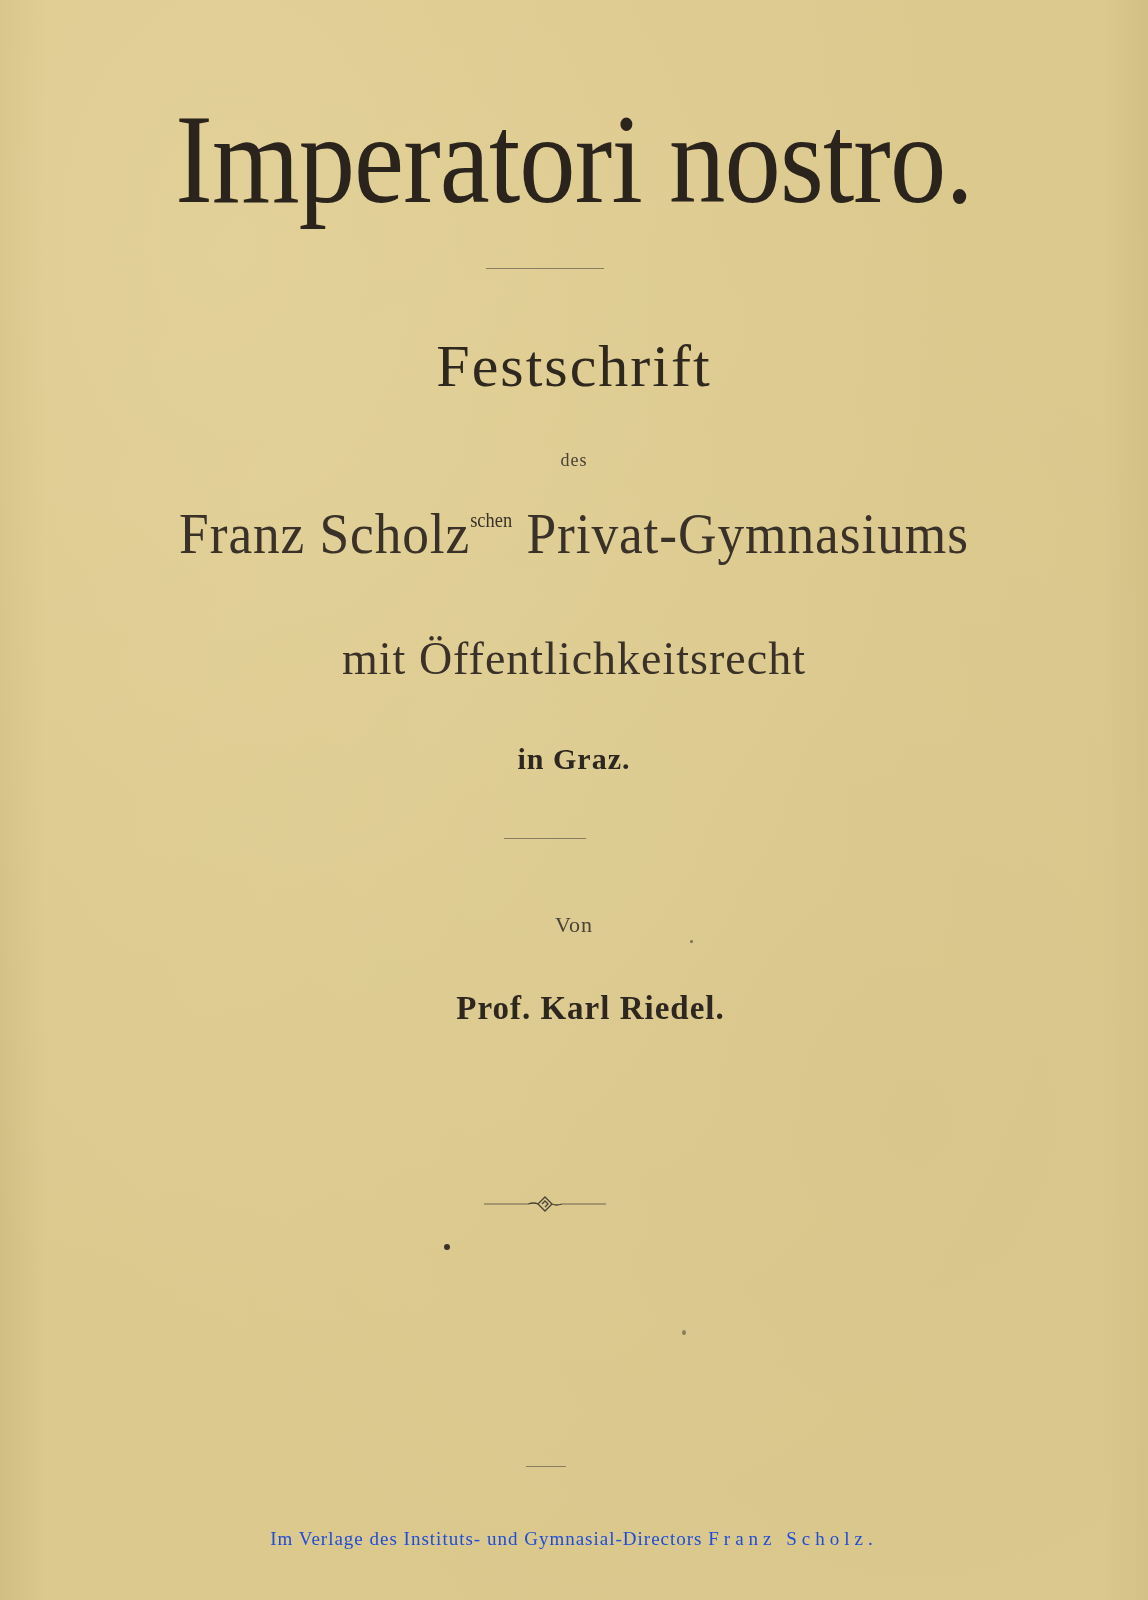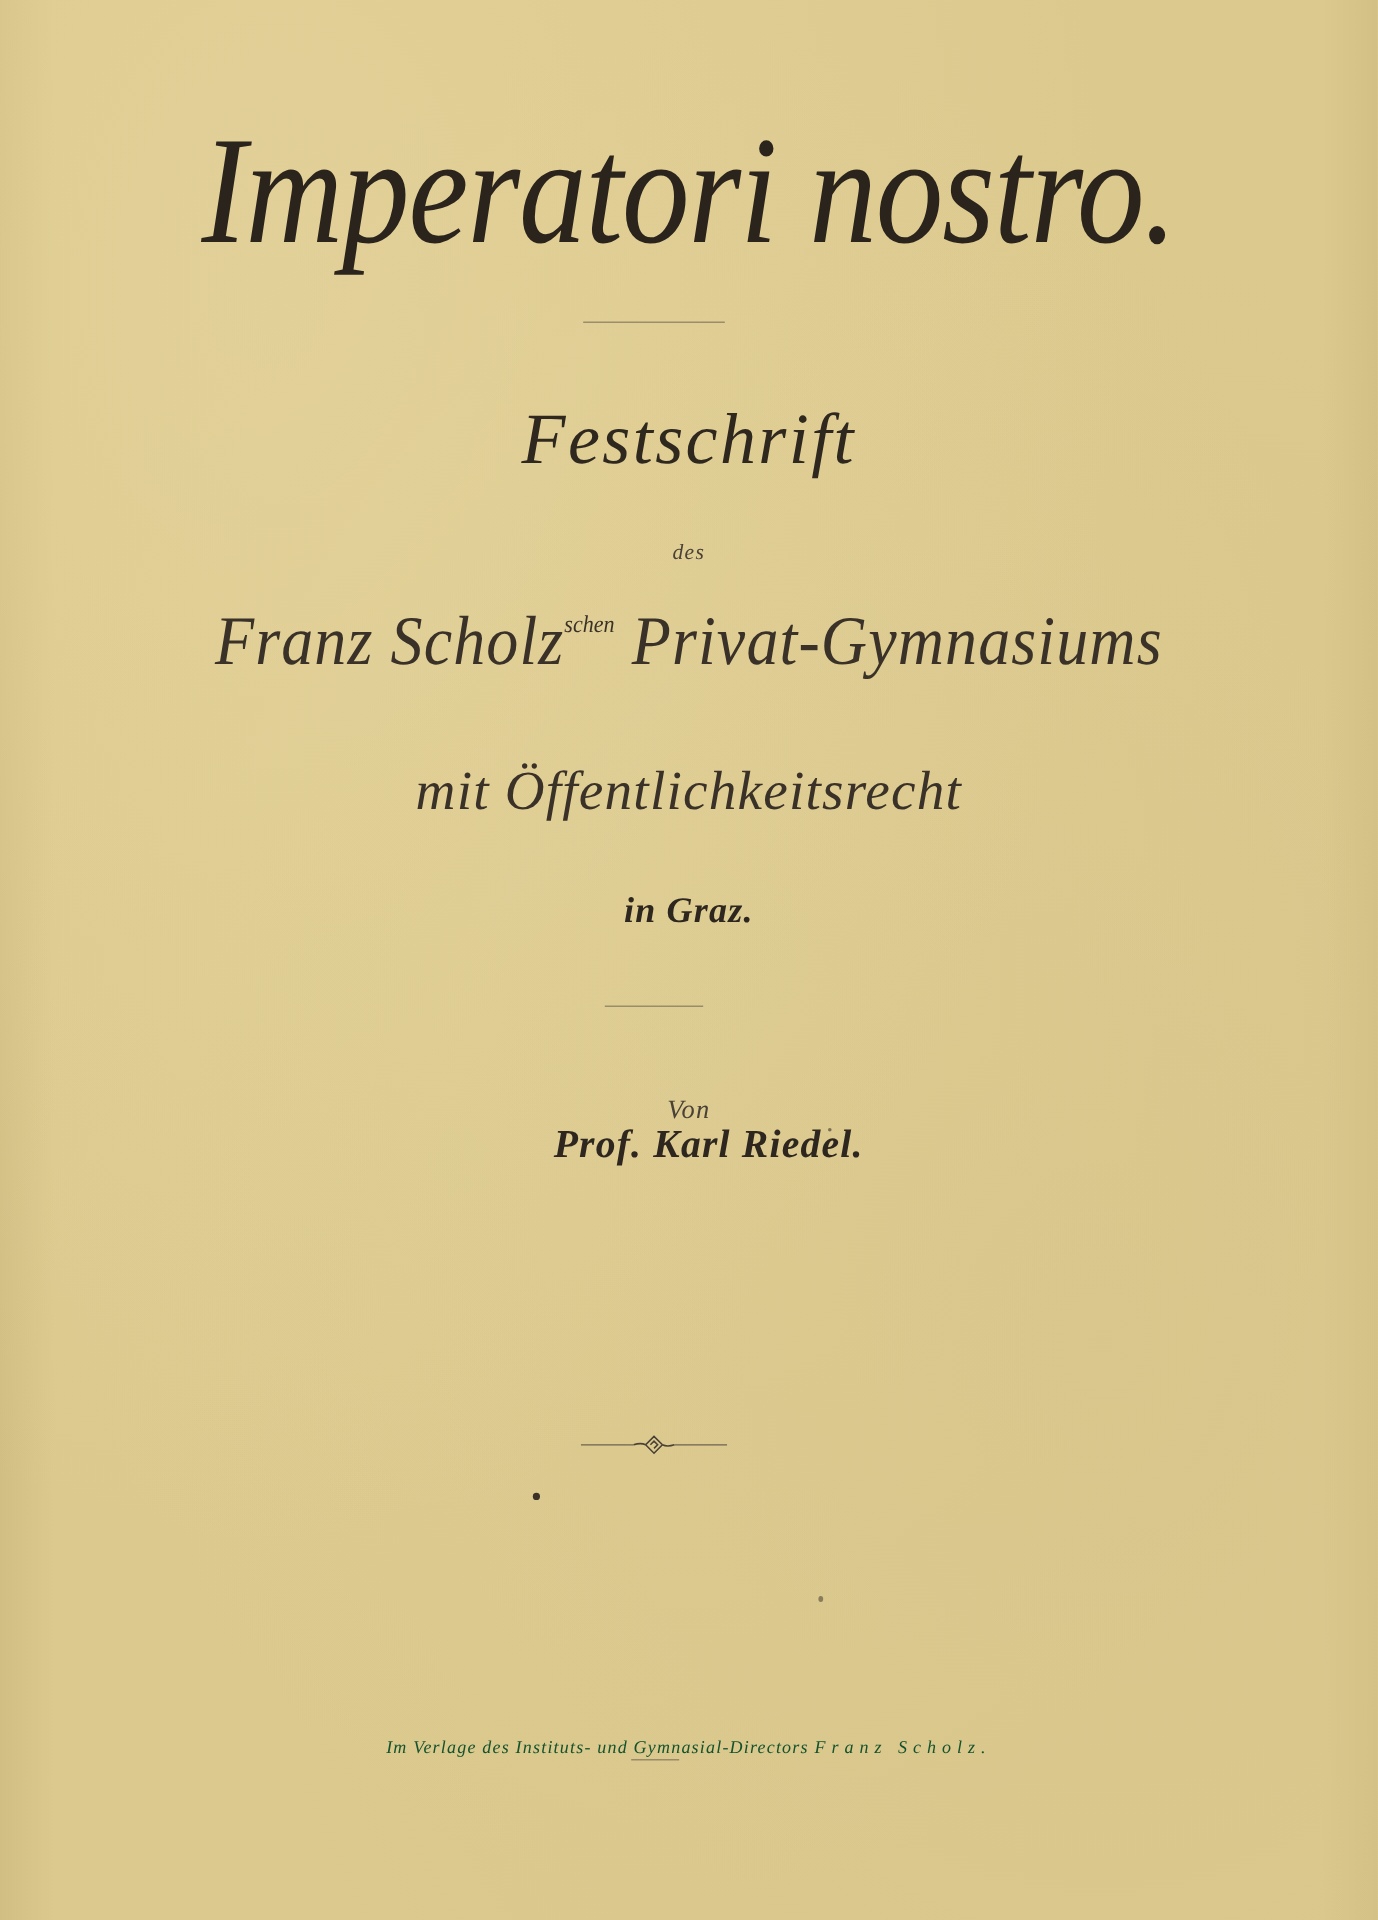--- a/index.html
+++ b/index.html
@@ -7,42 +7,42 @@
     width: 1148px; height: 1600px; overflow: hidden;
     background: #dcc98e;
     background-image:
       radial-gradient(ellipse at 20% 15%, rgba(230,214,160,0.55), rgba(0,0,0,0) 55%),
       radial-gradient(ellipse at 80% 70%, rgba(214,196,138,0.6), rgba(0,0,0,0) 60%),
       radial-gradient(ellipse at 50% 50%, rgba(226,210,152,0.5), rgba(0,0,0,0) 70%),
       linear-gradient(90deg, rgba(190,170,110,0.35) 0%, rgba(0,0,0,0) 4%, rgba(0,0,0,0) 96%, rgba(190,170,110,0.3) 100%);
     position: relative;
     color: #2e2820;
   }
-  .page { position: absolute; inset: 0; font-style: italic; }
+  .page { position: absolute; inset: 0; }
   .line { position: absolute; left: 0; right: 0; text-align: center; white-space: nowrap; }
   .serif { font-family: "Liberation Serif", "DejaVu Serif", serif; }
   .title {
     top: 86px; font-size: 128px; letter-spacing: -1px; color: #2b241c;
     transform: scaleX(0.88); transform-origin: center;
   }
   .rule { position: absolute; height: 1px; background: #6e6350; opacity: 0.75; }
   .fest { top: 332px; font-size: 60px; letter-spacing: 2px; color: #2f281f; }
   .des { top: 450px; font-size: 18px; color: #4a4236; letter-spacing: 1px; }
   .school {
     top: 500px; font-size: 58px; color: #3a3228; letter-spacing: 1px;
     transform: scaleX(0.92); transform-origin: center; font-weight: 300;
   }
   .school sup { font-size: 20px; vertical-align: 26px; letter-spacing: 0; }
   .oeff { top: 632px; font-size: 46px; color: #3a3228; letter-spacing: 1px; }
   .graz { top: 742px; font-size: 30px; font-weight: bold; color: #2e271f; letter-spacing: 1px; }
   .von { top: 912px; font-size: 22px; color: #4a4236; letter-spacing: 1px; }
-  .author { top: 936px; font-size: 33px; font-weight: bold; color: #2e271f; letter-spacing: 1px; margin-left: 33px; }
+  .author { top: 990px; font-size: 33px; font-weight: bold; color: #2e271f; letter-spacing: 1px; margin-left: 33px; }
   .place { top: 1412px; font-size: 28px; color: #3a3228; letter-spacing: 1px; }
   .publisher {
-    top: 1449px; font-size: 15px; color: #14532d; letter-spacing: 1px;
+    top: 1528px; font-size: 19px; color: #1d4ed8; letter-spacing: 1px;
   }
   .publisher .spaced { letter-spacing: 5px; }
   .ornament { position: absolute; left: 484px; top: 1194px; width: 122px; height: 20px; }
   .speck { position: absolute; border-radius: 50%; background: #3a3228; }
 </style>
 </head>
 <body>
 
 <div class="page">
 

